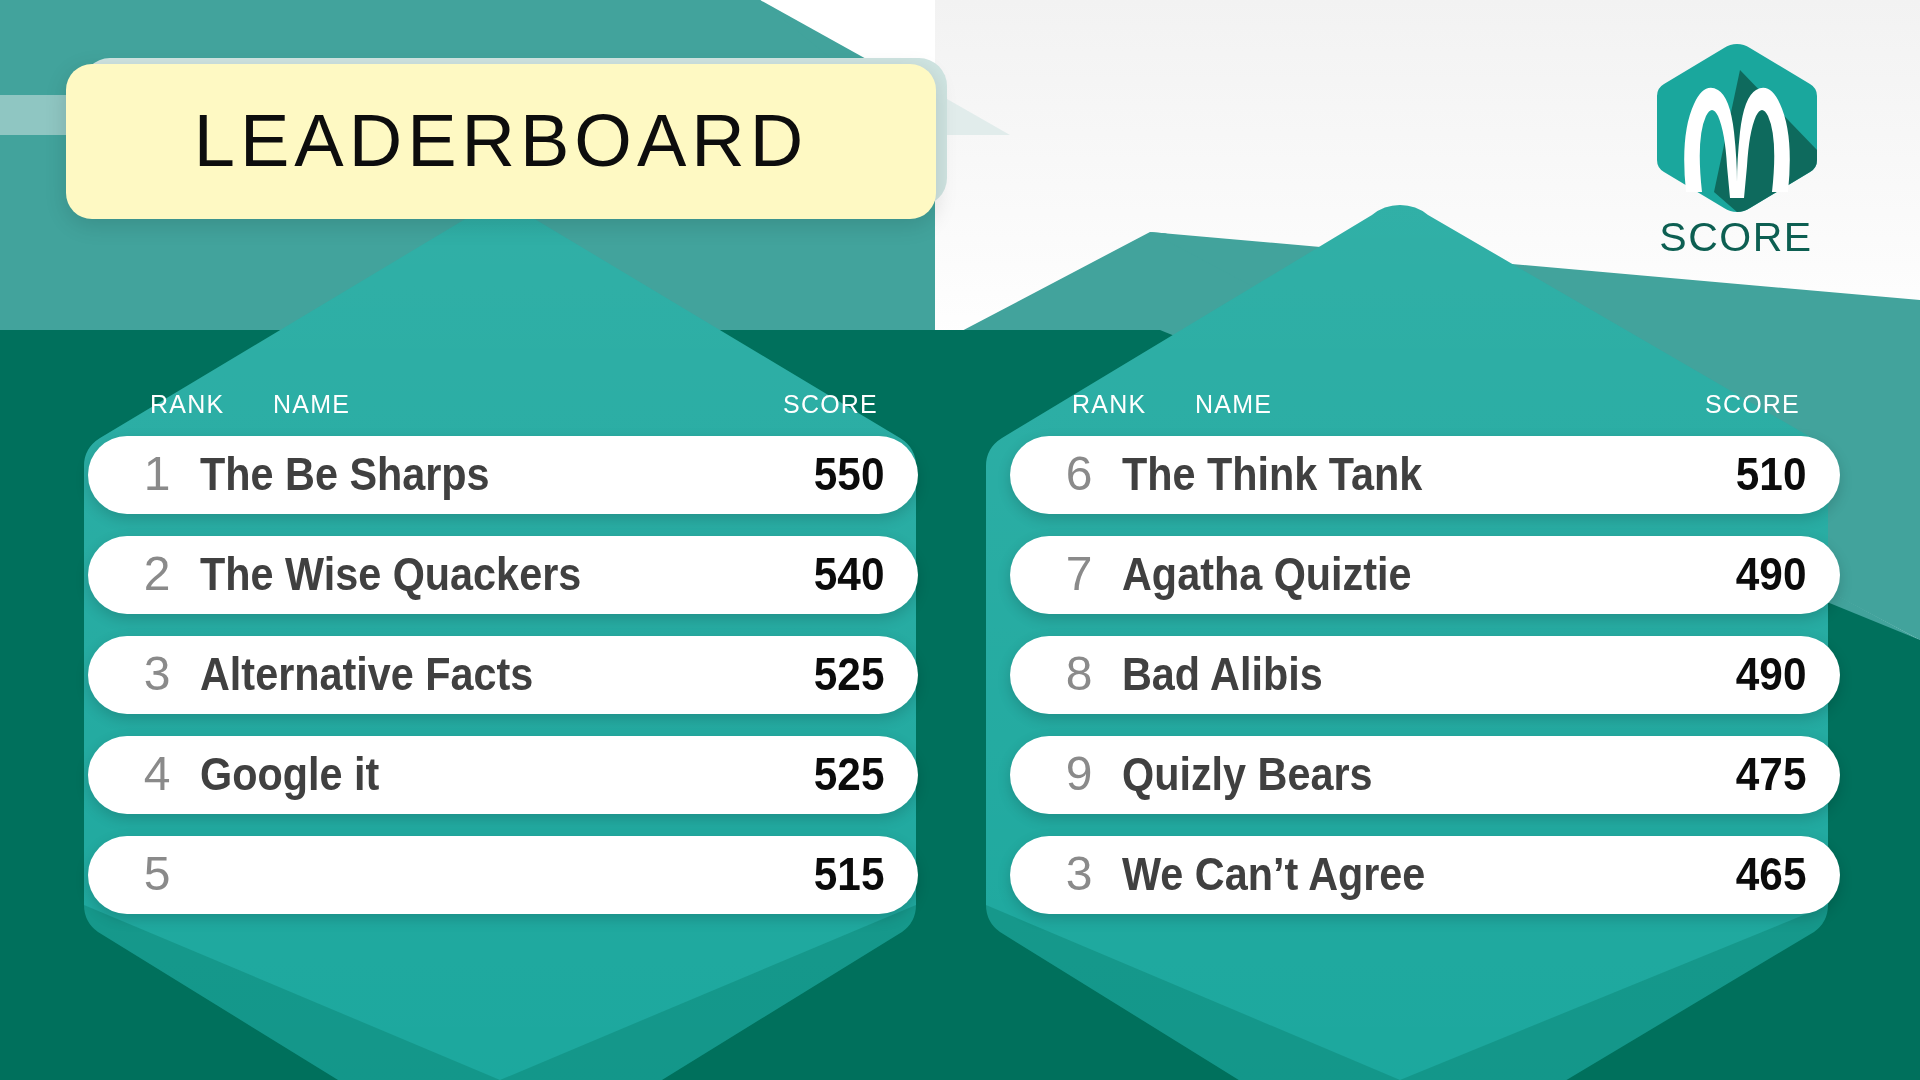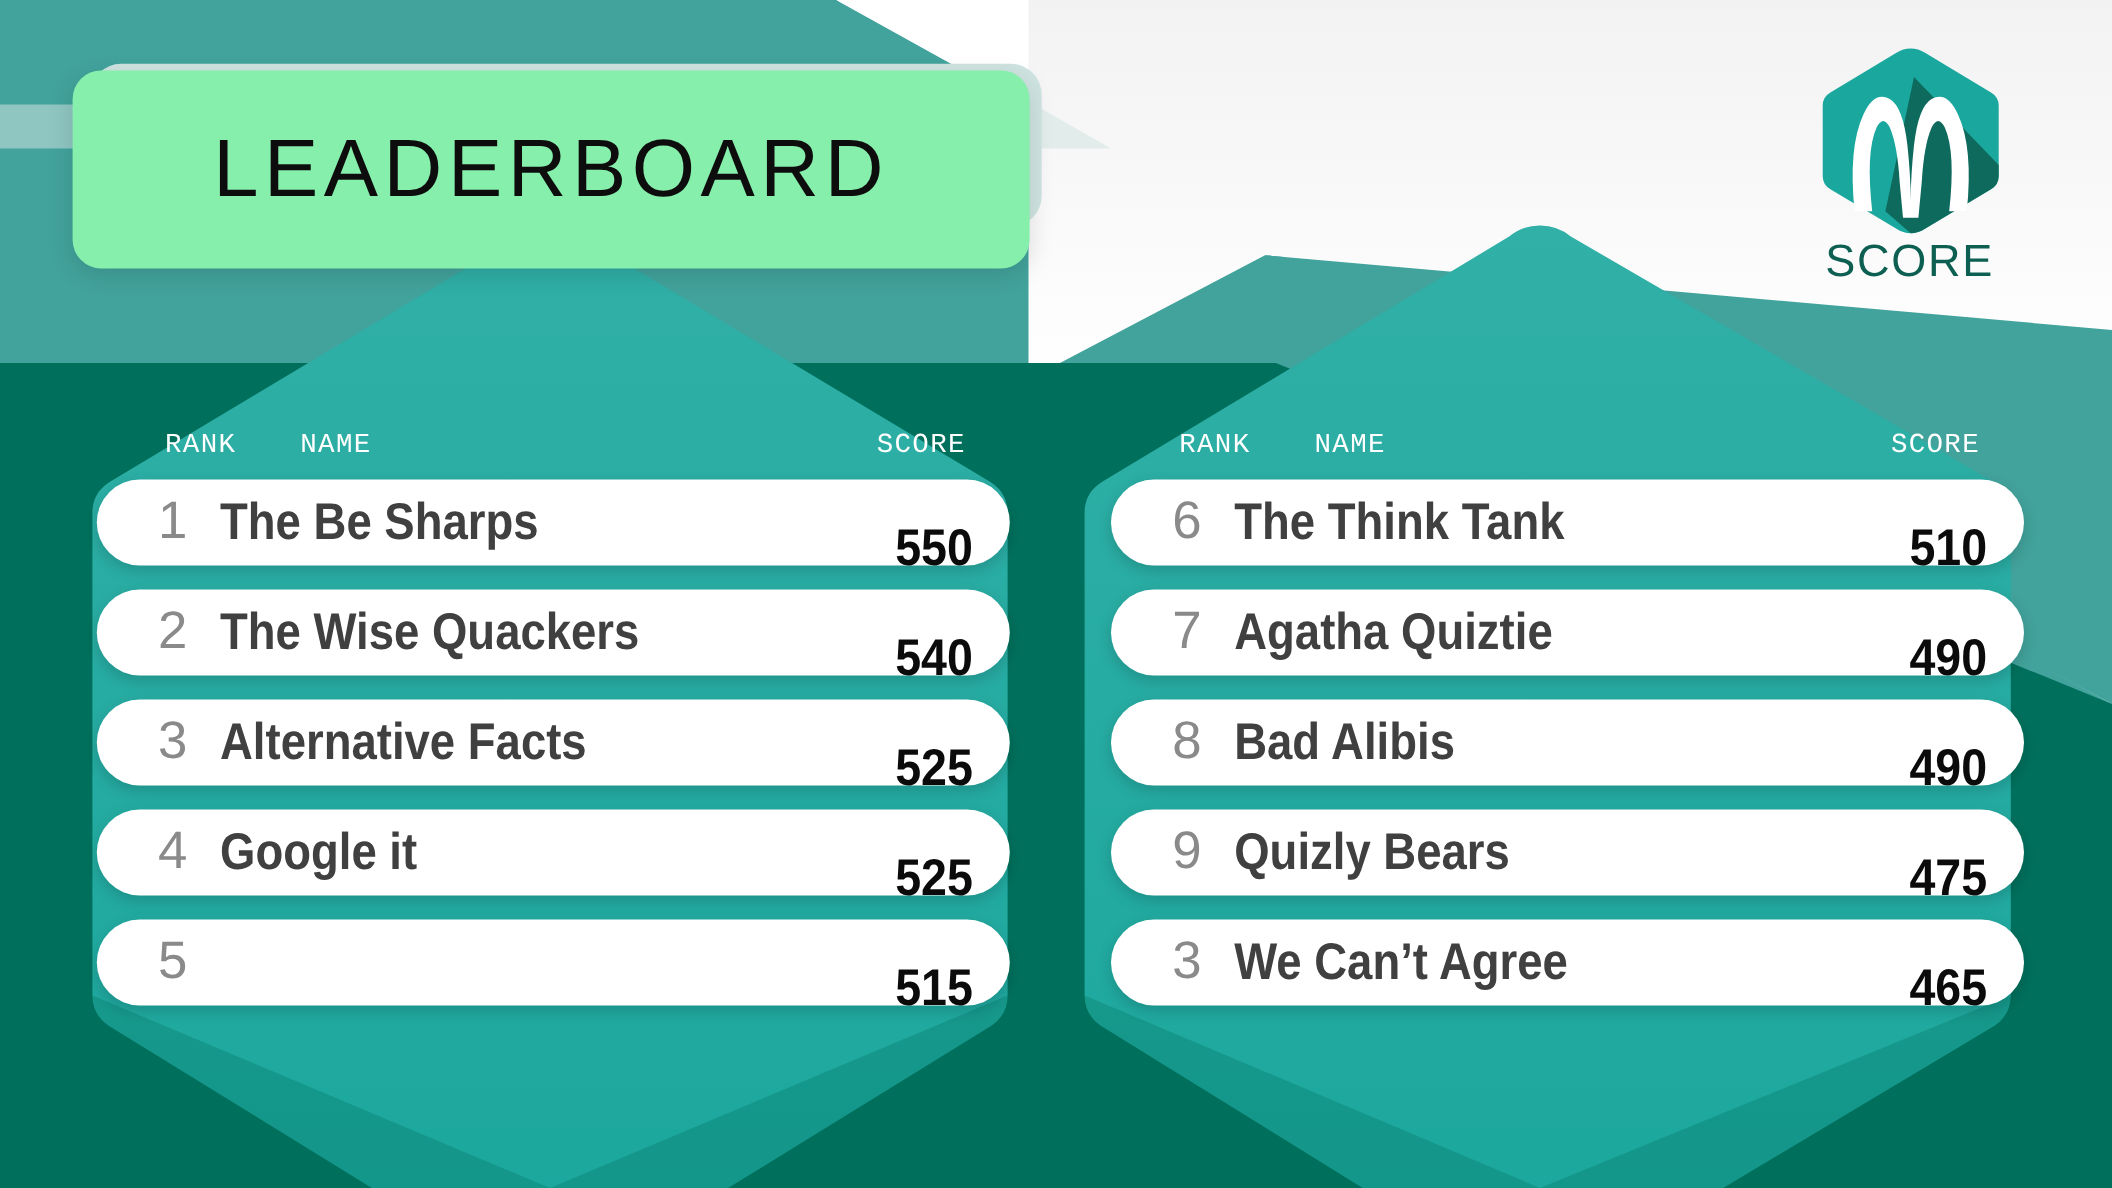--- a/index.html
+++ b/index.html
@@ -31,23 +31,23 @@
     width: 865px;
     height: 148px;
     border-radius: 28px;
     background: #cfe4e1;
   }
   .title-pill {
     position: absolute;
     left: 66px;
     top: 64px;
     width: 870px;
-    height: 180px;
+    height: 155px;
     border-radius: 26px;
-    background: #86efac;
+    background: #fef9c3;
     box-shadow: 0 6px 22px rgba(0,0,0,0.13);
   }
   .title-text {
     position: absolute;
     left: 0; right: 0;
     top: 50%;
     transform: translateY(-52%);
     text-align: center;
     font-family: "Liberation Sans", sans-serif;
     font-weight: 300;
@@ -85,21 +85,20 @@
     width: 830px;
   }
   .board.left  { left: 88px;  top: 390px; }
   .board.right { left: 1010px; top: 390px; }
 
   .head-row {
     position: relative;
     height: 34px;
     margin: 0 0 12px 0;
     color: #ffffff;
-    font-family: Liberation Mono, monospace;
   }
   .head-rank {
     position: absolute;
     left: 62px;
     top: 0;
     font-weight: 400;
     font-size: 25px;
     letter-spacing: 1.2px;
   }
   .head-name {
@@ -159,21 +158,20 @@
   .score {
     position: absolute;
     right: 34px;
     top: 50%;
     transform: translateY(-53%);
     font-family: "Liberation Sans", sans-serif;
     font-weight: 700;
     font-size: 47px;
     color: #0b0b0b;
     white-space: nowrap;
-    margin-top: 24px;
   }
   .score-inner {
     display: inline-block;
     transform: scaleX(0.9);
     transform-origin: right center;
   }
 </style>
 </head>
 <body>
 

